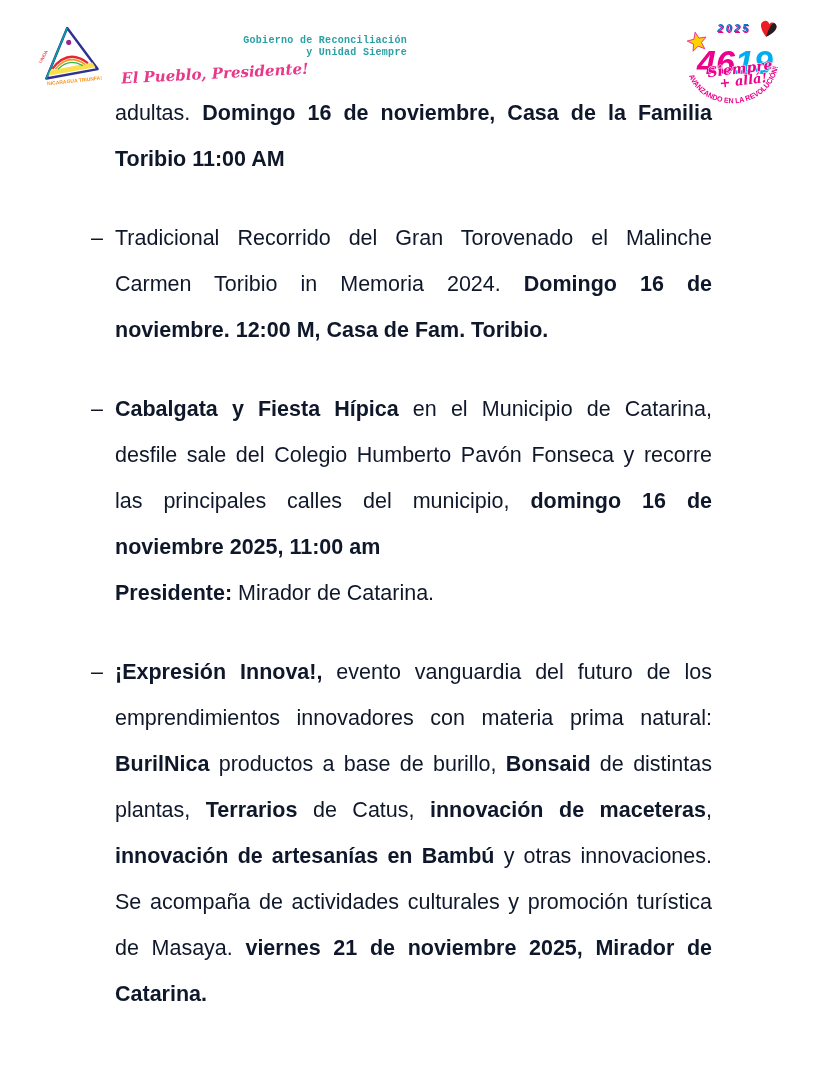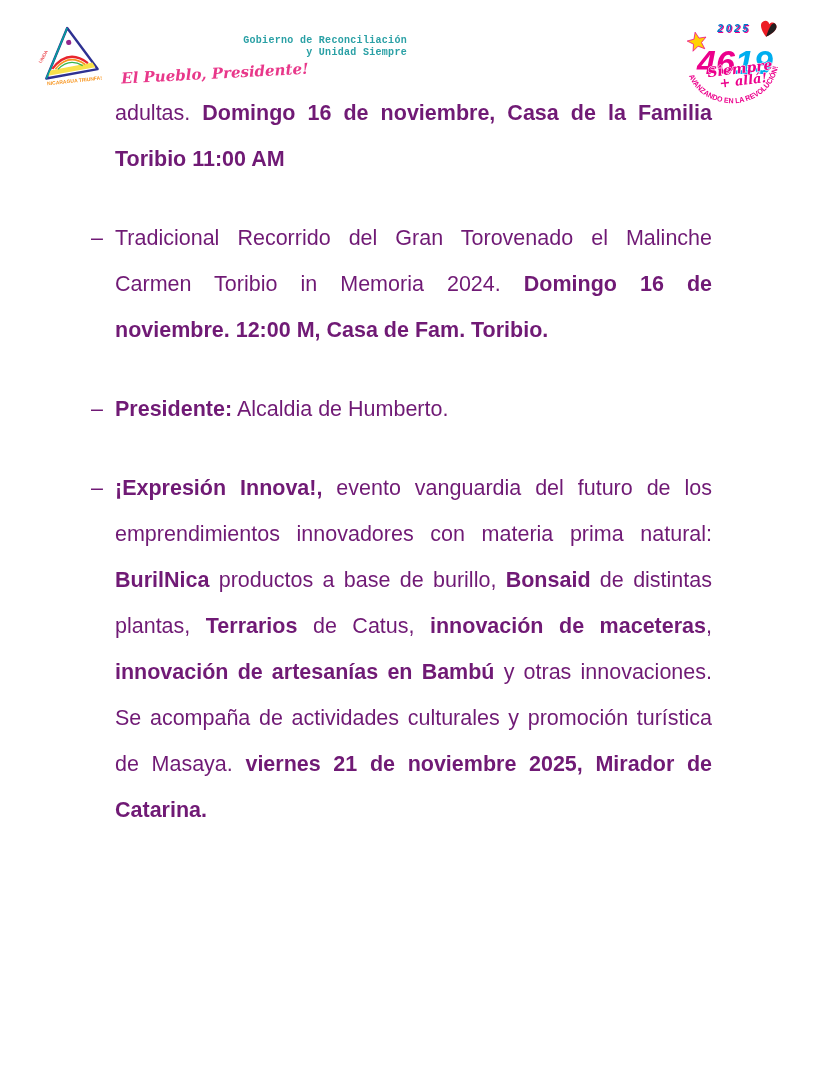--- a/index.html
+++ b/index.html
@@ -44,21 +44,21 @@
     font-weight: bold;
     paint-order: stroke;
   }
 
   
   .content {
     position: absolute;
     left: 115px;
     top: 90px;
     width: 597px;
-    color: #701a75;
+    color: #0f172a;
     font-size: 21.5px;
     line-height: 46px;
   }
   .para { position: relative; margin-bottom: 33px; }
   .para:last-child { margin-bottom: 0; }
   .block { text-align: justify; }
   .dash { position: absolute; left: -24px; top: 0; font-weight: 400; }
   b { font-weight: 700; }
 </style>
 </head>
@@ -109,21 +109,22 @@
   <div class="content">
       <div class="para">
         <div class="block"><span>adultas. </span><b>Domingo 16 de noviembre, Casa de la Familia Toribio 11:00 AM</b></div>
       </div>
       <div class="para">
         <span class="dash">–</span>
         <div class="block"><span>Tradicional Recorrido del Gran Torovenado el Malinche Carmen Toribio in Memoria 2024. </span><b>Domingo 16 de noviembre. 12:00 M, Casa de Fam. Toribio.</b></div>
       </div>
       <div class="para">
         <span class="dash">–</span>
-        <div class="block"><b>Presidente:</b><span> Alcaldia de Humberto.</span></div>
+        <div class="block"><b>Cabalgata y Fiesta Hípica</b><span> en el Municipio de Catarina, desfile sale del Colegio Humberto Pavón Fonseca y recorre las principales calles del municipio, </span><b>domingo 16 de noviembre 2025, 11:00 am</b></div>
+        <div class="block"><b>Presidente:</b><span> Mirador de Catarina.</span></div>
       </div>
       <div class="para">
         <span class="dash">–</span>
         <div class="block"><b>¡Expresión Innova!,</b><span> evento vanguardia del futuro de los emprendimientos innovadores con materia prima natural: </span><b>BurilNica</b><span> productos a base de burillo, </span><b>Bonsaid</b><span> de distintas plantas, </span><b>Terrarios</b><span> de Catus, </span><b>innovación de maceteras</b><span>, </span><b>innovación de artesanías en Bambú</b><span> y otras innovaciones. Se acompaña de actividades culturales y promoción turística de Masaya. </span><b>viernes 21 de noviembre 2025, Mirador de Catarina.</b></div>
       </div>
     </div>
 
 </div>
 
 </body></html>

